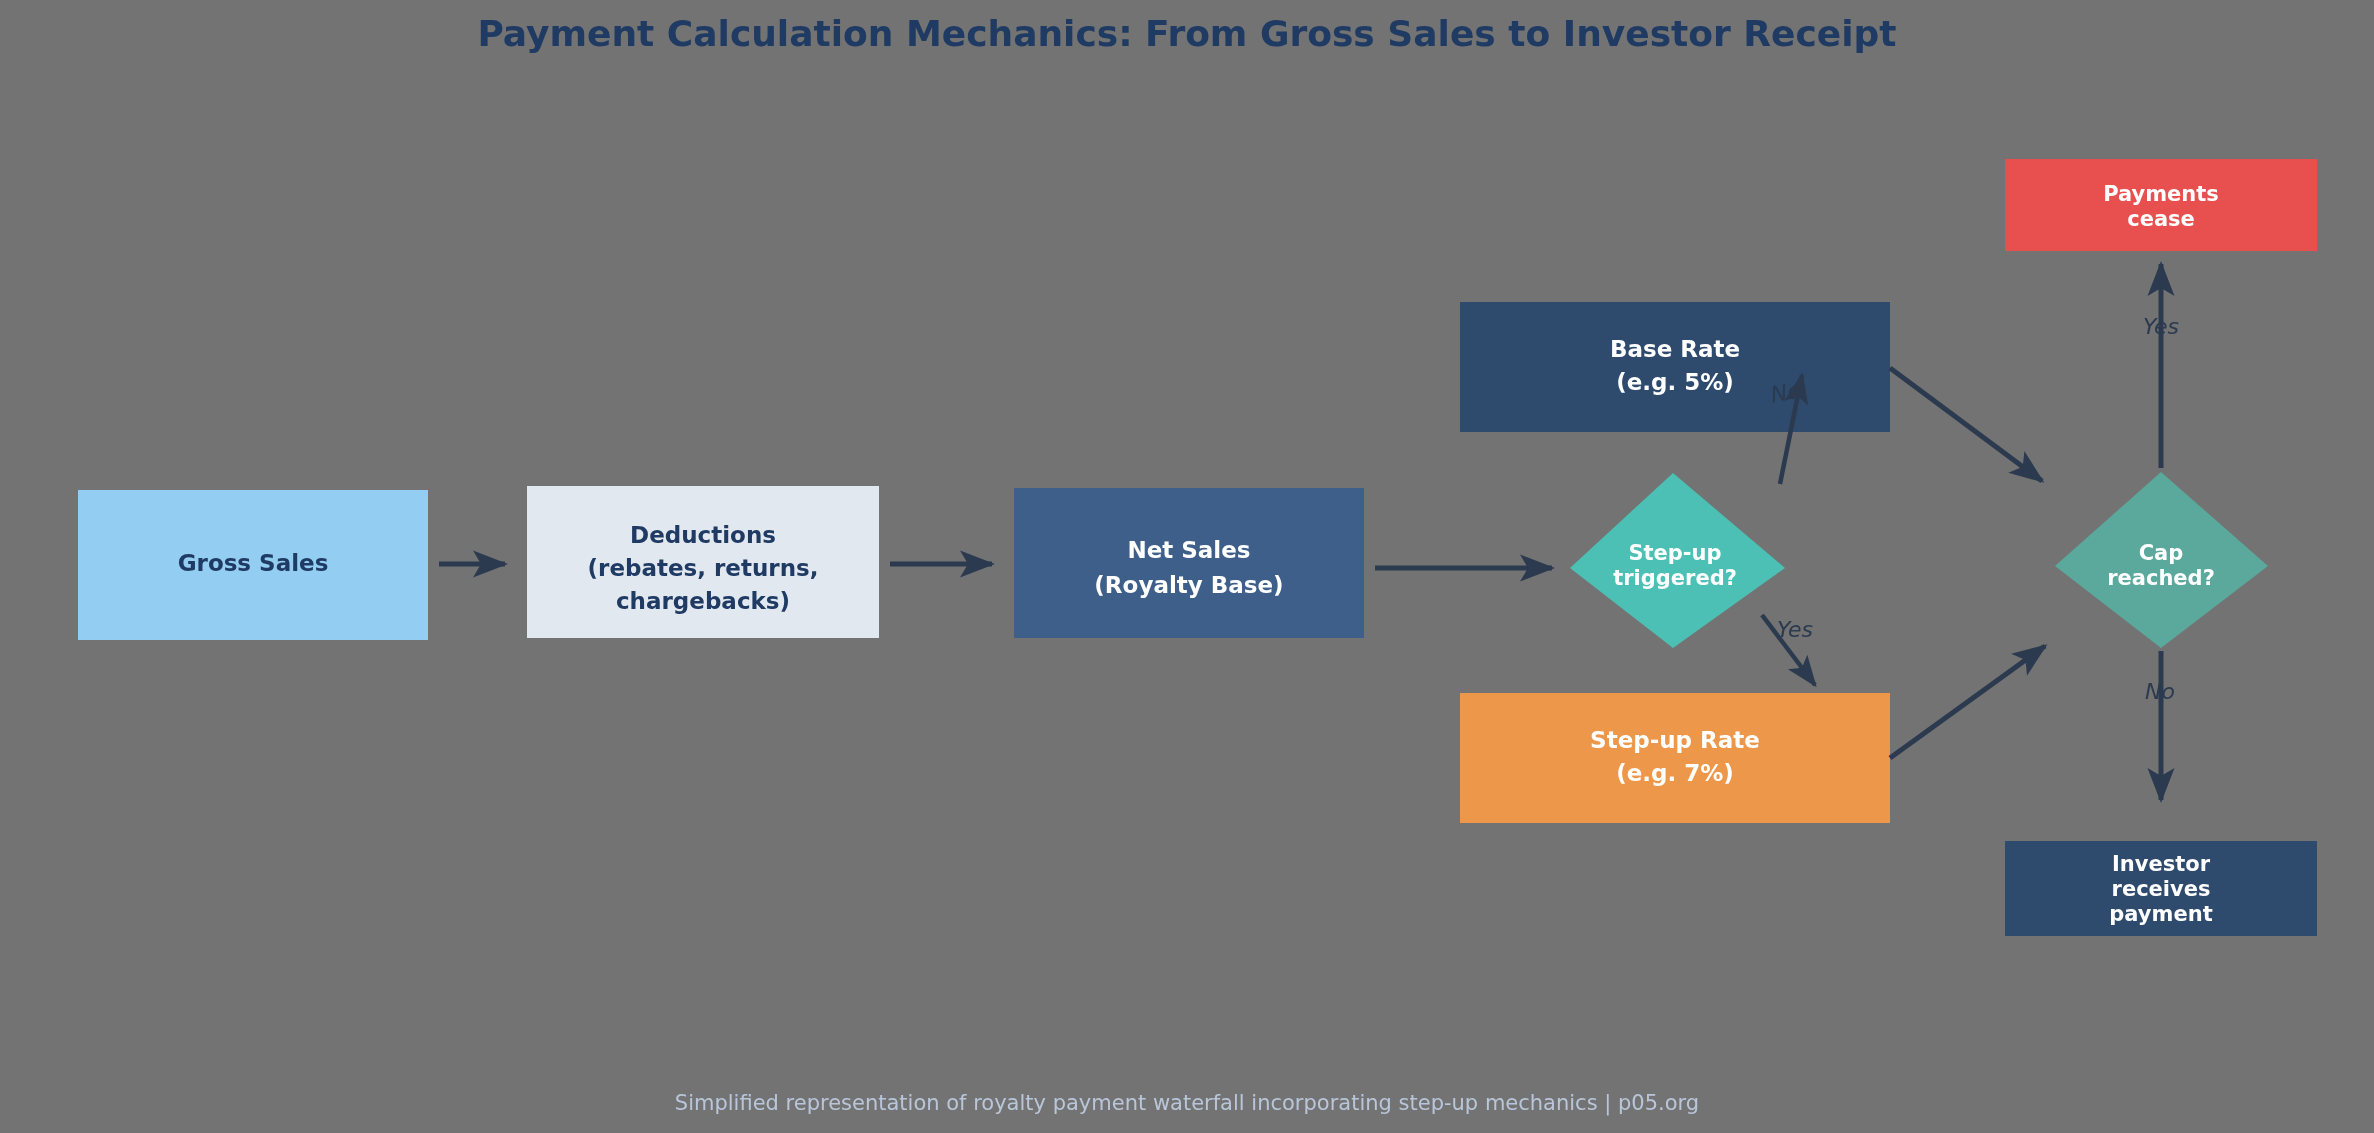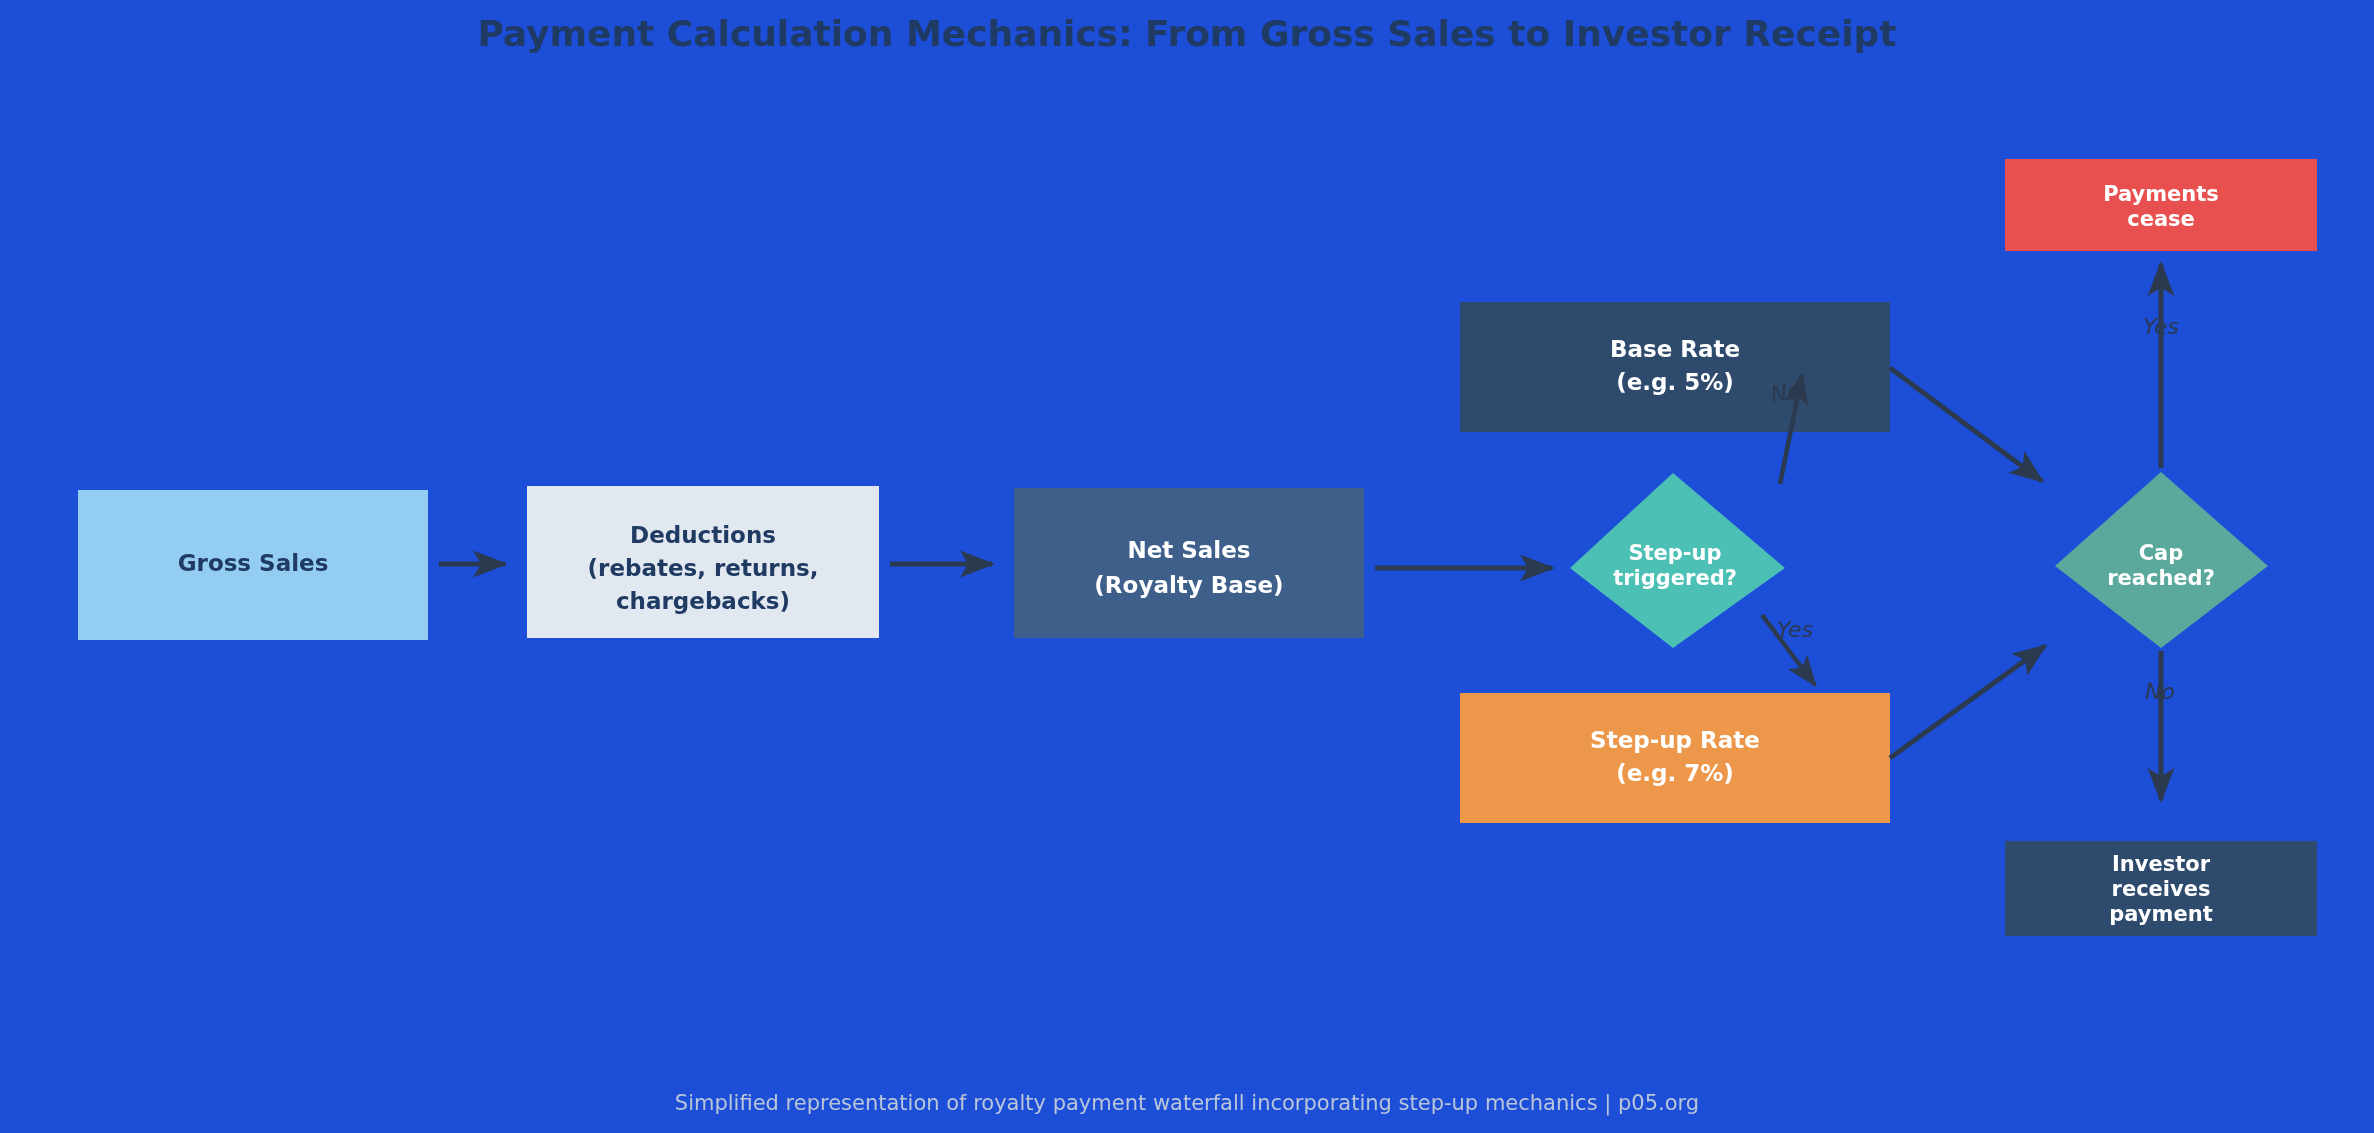--- a/index.html
+++ b/index.html
@@ -10,21 +10,21 @@
   body {
     width: 2374px;
     height: 1133px;
     font-family: "DejaVu Sans", sans-serif;
     overflow: hidden;
   }
   #stage {
     position: relative;
     width: 2374px;
     height: 1133px;
-    background: #1d4ed8;
+    background: #737373;
   }
   .diagram-svg {
     position: absolute;
     left: 0;
     top: 0;
     width: 2374px;
     height: 1133px;
   }
   .title-text {
     font-family: "DejaVu Sans", sans-serif;

